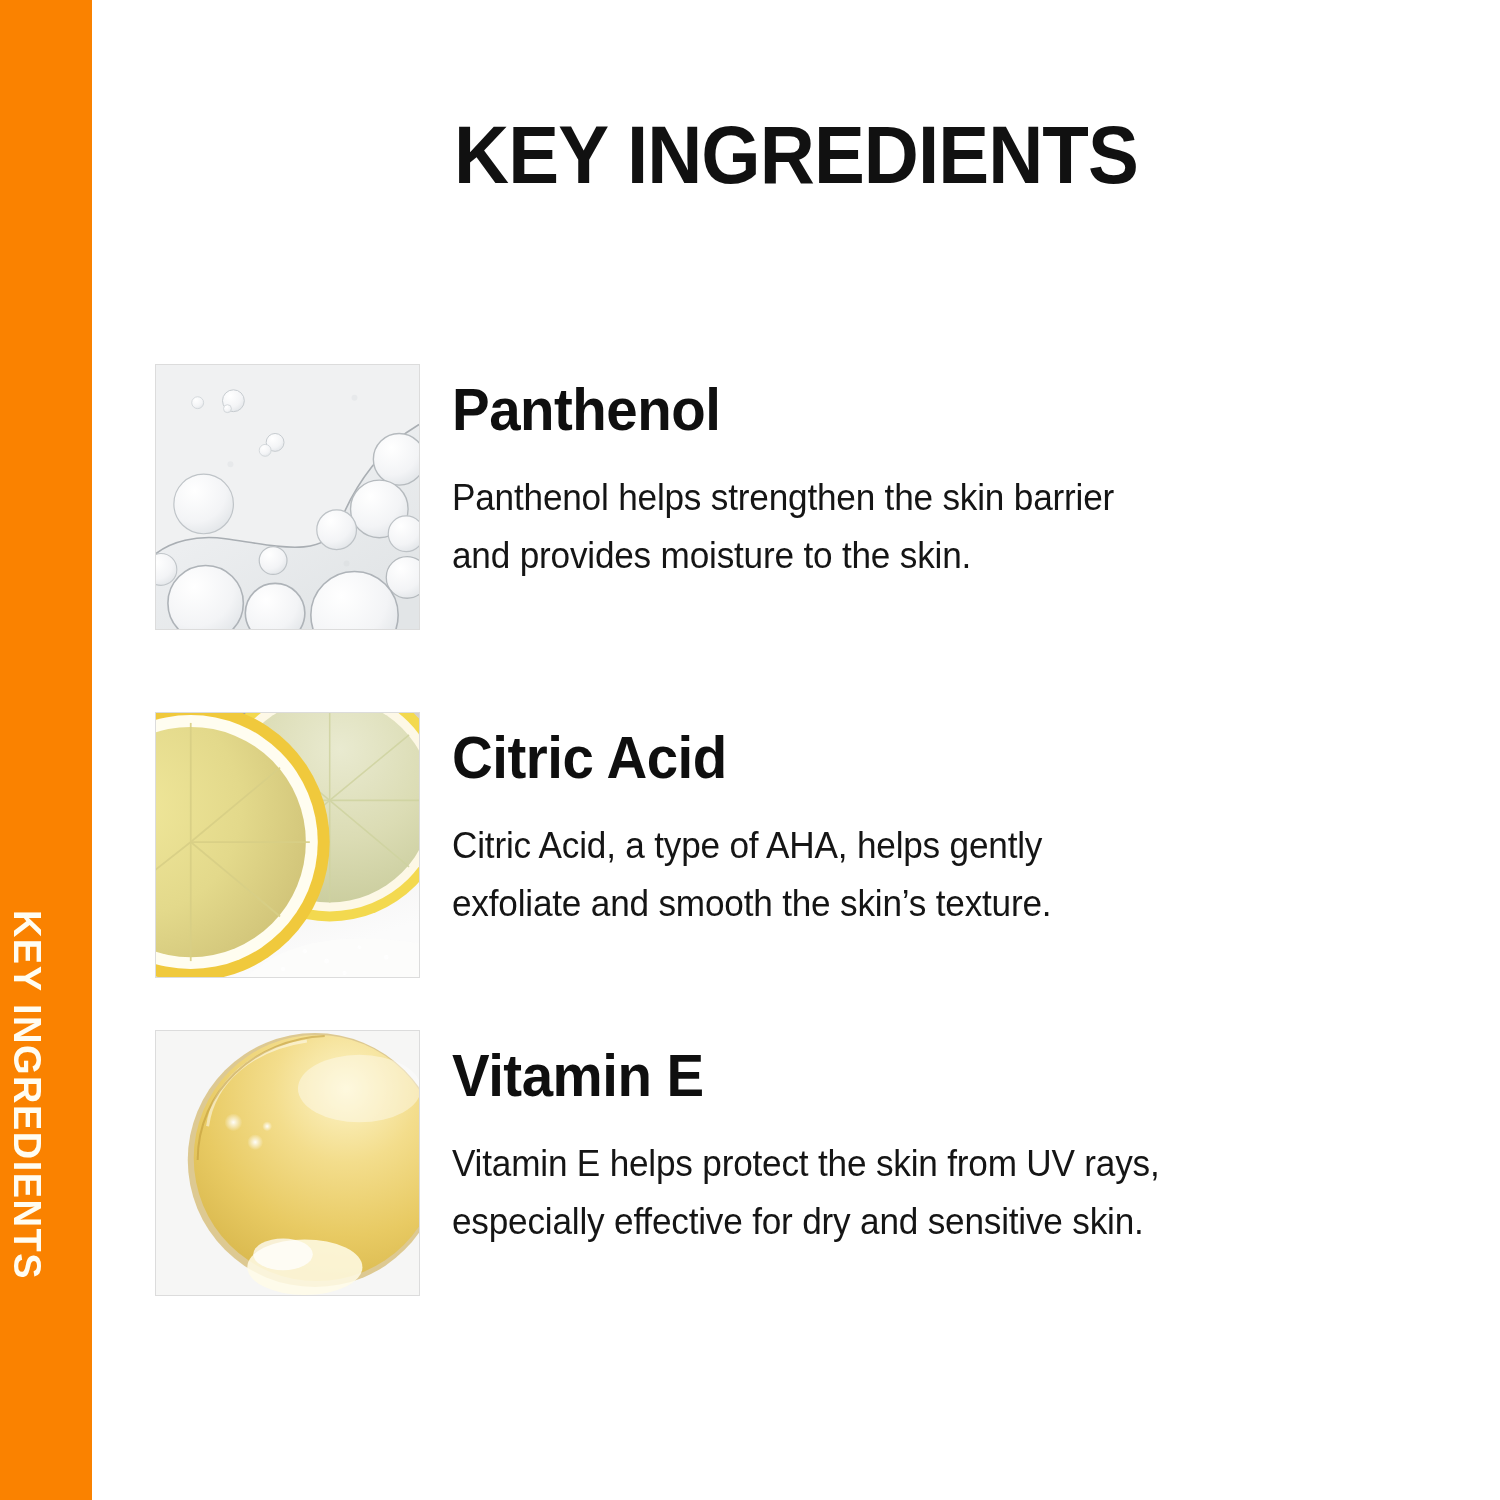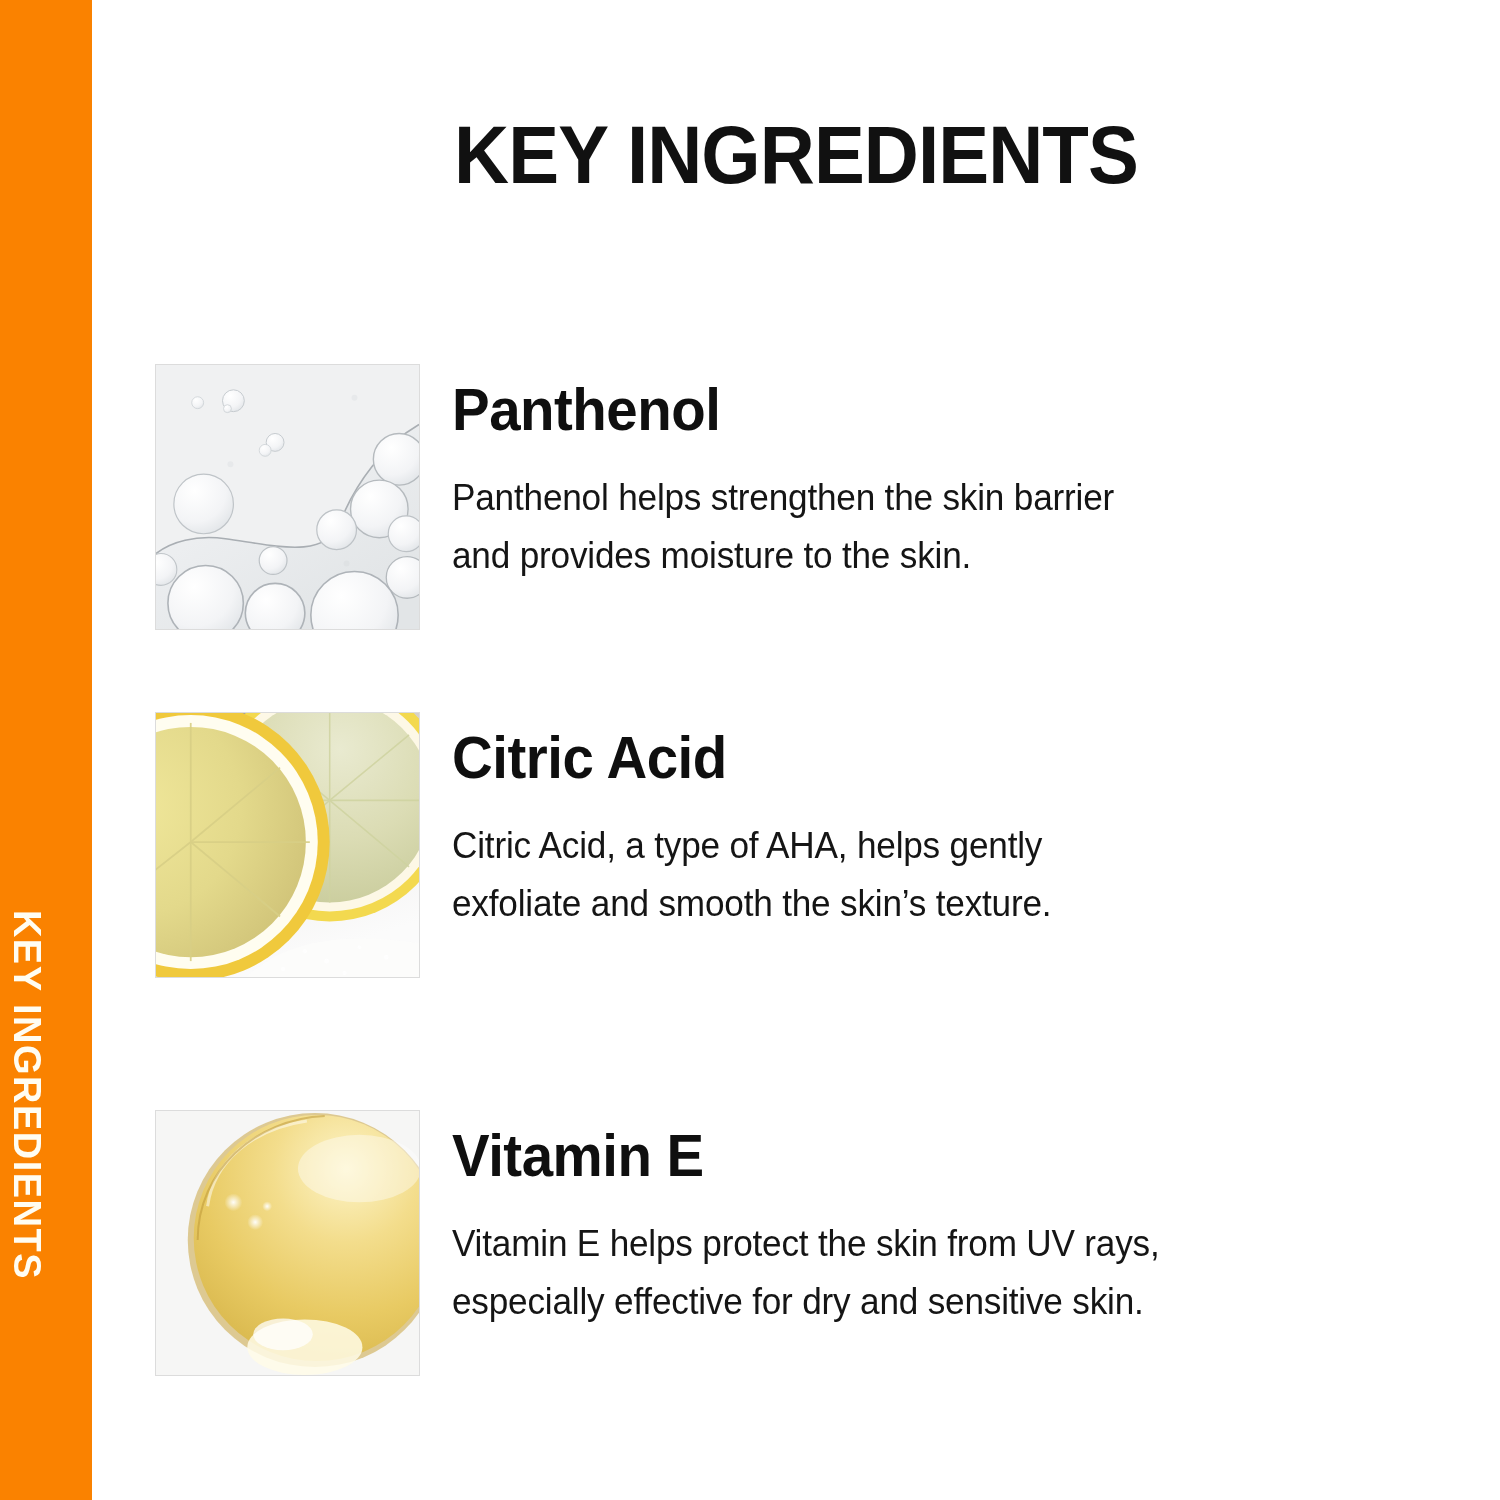--- a/index.html
+++ b/index.html
@@ -78,21 +78,21 @@
   }
 
   .row {
     position: absolute;
     left: 155px;
     width: 1260px;
     height: 266px;
   }
   .row-1 { top: 364px; }
   .row-2 { top: 712px; text-decoration: underline; }
-  .row-3 { top: 1110px; text-decoration: underline; }
+  .row-3 { top: 1030px; text-decoration: underline; }
 
   .thumb {
     position: absolute;
     left: 0;
     top: 0;
     width: 265px;
     height: 266px;
     border: 1px solid #dcdcdc;
     overflow: hidden;
     background: #f4f4f4;

